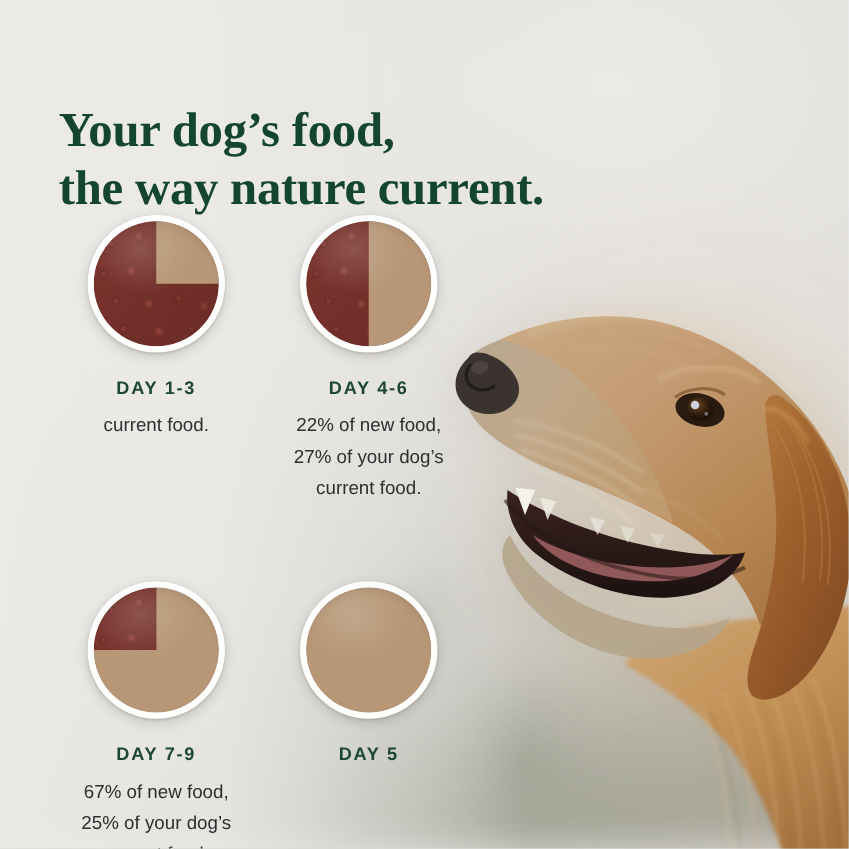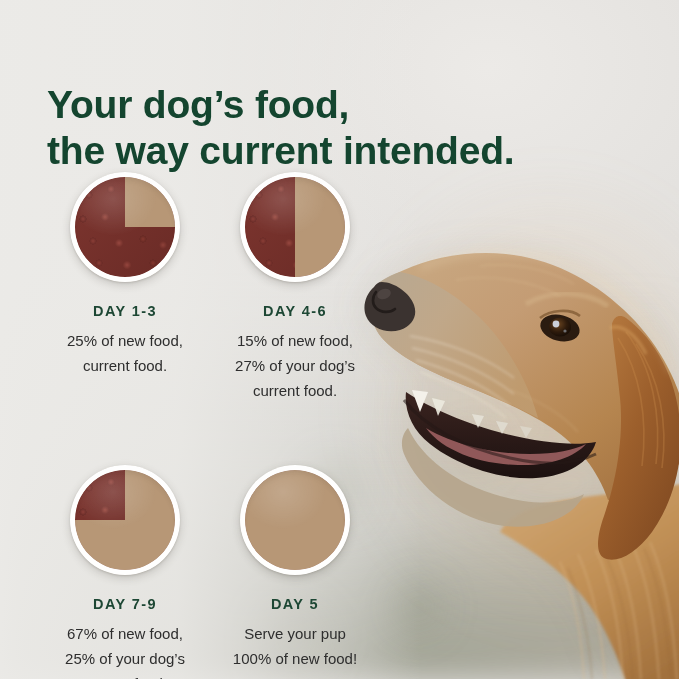--- a/index.html
+++ b/index.html
@@ -70,21 +70,21 @@
     filter: drop-shadow(0 0 18px rgba(120,100,70,0.10));
   }
   .dog-wrap svg { display: block; width: 100%; height: 100%; }
 
   
   .headline {
     position: absolute;
     left: 47px;
     top: 56px;
     width: 470px;
-    font-family: Liberation Sans, sans-serif;
+    font-family: Liberation Serif, serif;
     font-weight: bold;
     font-size: 39px;
     line-height: 46px;
     color: #14452f;
     letter-spacing: -0.2px;
   }
   .headline .l2 { display: block; }
 
   
   .steps {
@@ -347,57 +347,56 @@
         <path d="M96 48 C130 42 170 48 200 64"></path>
         <path d="M150 158 C178 168 202 182 218 200"></path>
       </g>
 
       <path d="M60 36 C110 14 180 14 234 44 C270 64 298 100 312 140" fill="none" stroke="#f0dcbb" stroke-width="6" opacity="0.28" filter="url(#softer)"></path>
     </svg>
   </div>
 
   <h1 class="headline">
     <span class="l1">Your dog’s food,</span>
-    <span class="l2">the way current intended.</span>
+    <span class="l2">the way nature current.</span>
   </h1>
 
   <div class="steps">
 
     <div class="step-row">
 
       <div class="step">
         <div class="bowl-holder">
           <div class="bowl">
             <div class="food">
               <div class="kib old"></div>
               <div class="kib nw clip-q-tr"></div>
               <div class="food-shade"></div>
             </div>
           </div>
         </div>
         <div class="day-label">DAY 1-3</div>
         <div class="desc">
-          <span>25% of new food,</span>
           <span>current food.</span>
         </div>
       </div>
 
       <div class="step">
         <div class="bowl-holder">
           <div class="bowl">
             <div class="food">
               <div class="kib old"></div>
               <div class="kib nw clip-half-r"></div>
               <div class="food-shade"></div>
             </div>
           </div>
         </div>
         <div class="day-label">DAY 4-6</div>
         <div class="desc">
-          <span>15% of new food,</span>
+          <span>22% of new food,</span>
           <span>27% of your dog’s</span>
           <span>current food.</span>
         </div>
       </div>
 
     </div>
 
     <div class="step-row">
 
       <div class="step r2">
@@ -421,23 +420,19 @@
       <div class="step r2">
         <div class="bowl-holder">
           <div class="bowl">
             <div class="food">
               <div class="kib nw"></div>
               <div class="food-shade"></div>
             </div>
           </div>
         </div>
         <div class="day-label">DAY 5</div>
-        <div class="desc">
-          <span>Serve your pup</span>
-          <span>100% of new food!</span>
-        </div>
       </div>
 
     </div>
 
   </div>
 
 </div>
 
 </body></html>

